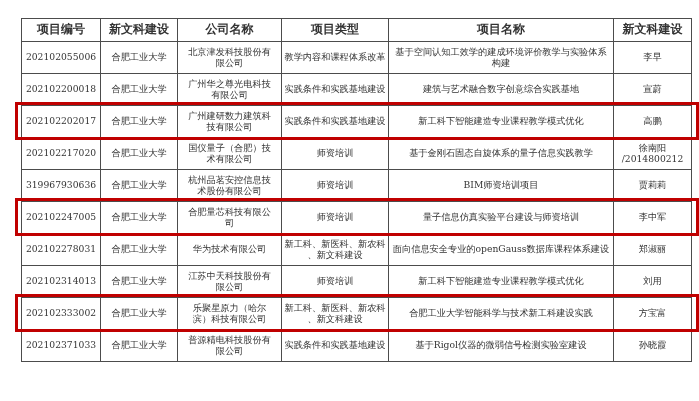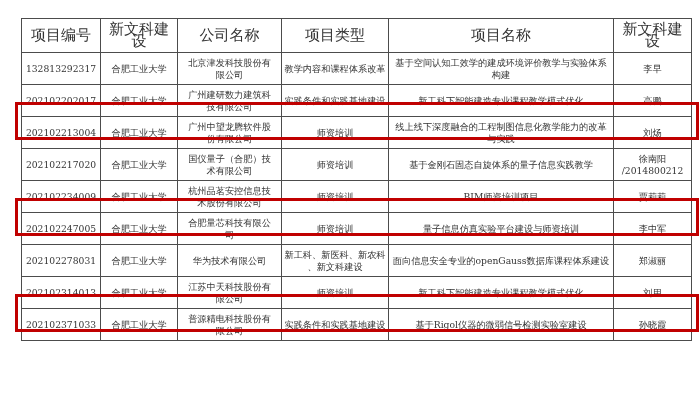--- a/index.html
+++ b/index.html
@@ -33,22 +33,22 @@
     text-align: center;
     vertical-align: middle;
     color: #333333;
     font-size: 9.2px;
     line-height: 11.5px;
     padding: 4px 2px;
     white-space: pre-line;
     overflow: hidden;
   }
   th {
-    font-weight: normal;
-    font-size: 15px;
+    font-weight: bold;
+    font-size: 12px;
     padding: 5px 2px;
   }
   .highlight-box {
     position: absolute;
     border: 3px solid #c00000;
     pointer-events: none;
     background: transparent;
   }
 </style>
 </head>
@@ -68,60 +68,59 @@
         <th>项目编号</th>
         <th>新文科建设</th>
         <th>公司名称</th>
         <th>项目类型</th>
         <th>项目名称</th>
         <th>新文科建设</th>
       </tr>
   </thead>
   <tbody>
       <tr>
-        <td>132813292317</td>
+        <td>202102055006</td>
         <td>合肥工业大学</td>
         <td>北京津发科技股份有
 限公司</td>
         <td>教学内容和课程体系改革</td>
         <td>基于空间认知工效学的建成环境评价教学与实验体系
 构建</td>
         <td>李早</td>
       </tr>
       <tr>
+        <td>202102200018</td>
+        <td>合肥工业大学</td>
+        <td>广州华之尊光电科技
+有限公司</td>
+        <td>实践条件和实践基地建设</td>
+        <td>建筑与艺术融合数字创意综合实践基地</td>
+        <td>宣蔚</td>
+      </tr>
+      <tr>
         <td>202102202017</td>
         <td>合肥工业大学</td>
         <td>广州建研数力建筑科
 技有限公司</td>
         <td>实践条件和实践基地建设</td>
         <td>新工科下智能建造专业课程教学模式优化</td>
         <td>高鹏</td>
-      </tr>
-      <tr>
-        <td>202102213004</td>
-        <td>合肥工业大学</td>
-        <td>广州中望龙腾软件股
-份有限公司</td>
-        <td>师资培训</td>
-        <td>线上线下深度融合的工程制图信息化教学能力的改革
-与实践</td>
-        <td>刘炀</td>
       </tr>
       <tr>
         <td>202102217020</td>
         <td>合肥工业大学</td>
         <td>国仪量子（合肥）技
 术有限公司</td>
         <td>师资培训</td>
         <td>基于金刚石固态自旋体系的量子信息实践教学</td>
         <td>徐南阳
 /2014800212</td>
       </tr>
       <tr>
-        <td>202102234009</td>
+        <td>319967930636</td>
         <td>合肥工业大学</td>
         <td>杭州品茗安控信息技
 术股份有限公司</td>
         <td>师资培训</td>
         <td>BIM师资培训项目</td>
         <td>贾莉莉</td>
       </tr>
       <tr>
         <td>202102247005</td>
         <td>合肥工业大学</td>
@@ -143,20 +142,30 @@
       <tr>
         <td>202102314013</td>
         <td>合肥工业大学</td>
         <td>江苏中天科技股份有
 限公司</td>
         <td>师资培训</td>
         <td>新工科下智能建造专业课程教学模式优化</td>
         <td>刘用</td>
       </tr>
       <tr>
+        <td>202102333002</td>
+        <td>合肥工业大学</td>
+        <td>乐聚星原力（哈尔
+滨）科技有限公司</td>
+        <td>新工科、新医科、新农科
+、新文科建设</td>
+        <td>合肥工业大学智能科学与技术新工科建设实践</td>
+        <td>方宝富</td>
+      </tr>
+      <tr>
         <td>202102371033</td>
         <td>合肥工业大学</td>
         <td>普源精电科技股份有
 限公司</td>
         <td>实践条件和实践基地建设</td>
         <td>基于Rigol仪器的微弱信号检测实验室建设</td>
         <td>孙晓霞</td>
       </tr>
     </tbody>
 </table>

